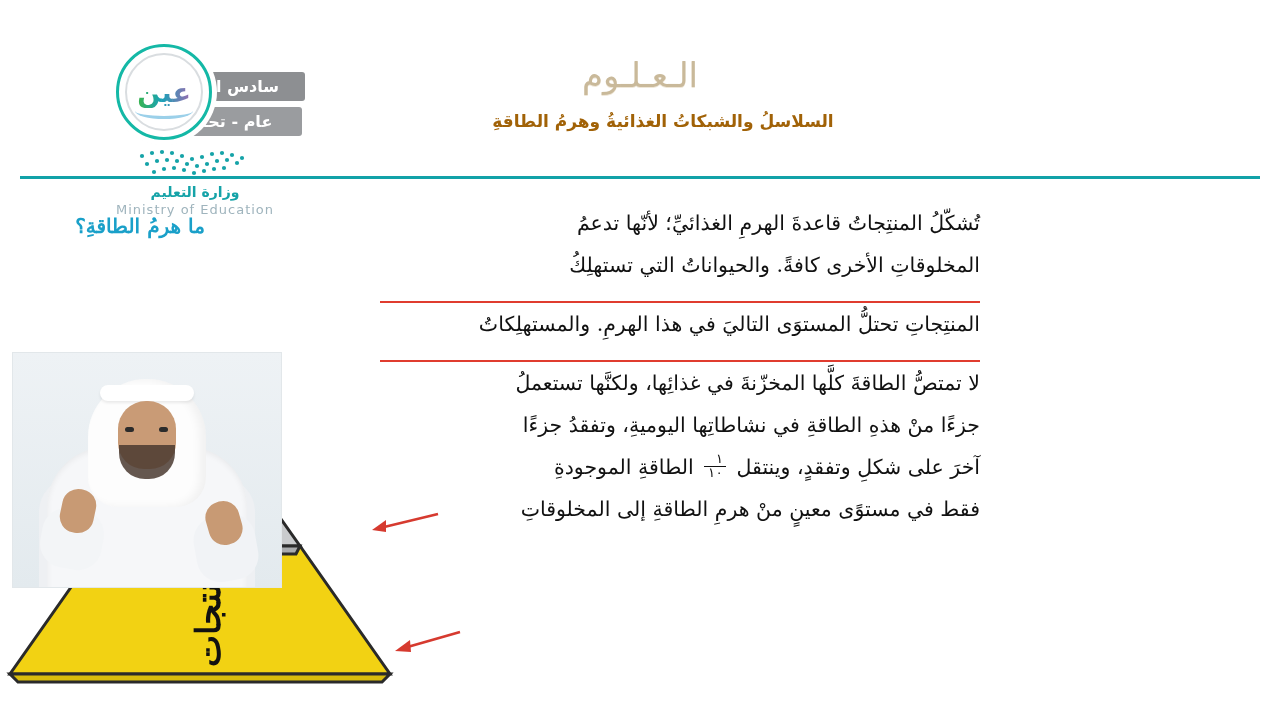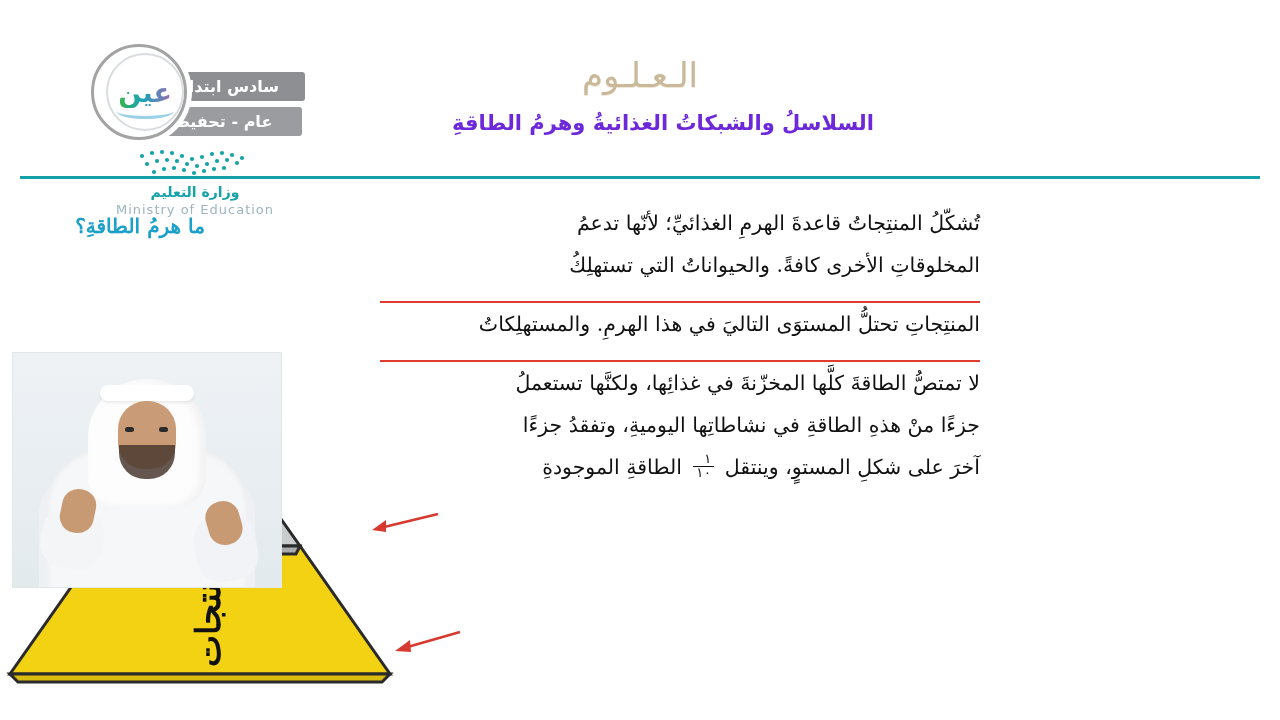--- a/index.html
+++ b/index.html
@@ -43,50 +43,50 @@
   }
   .main-title {
     font-size: 34px;
     font-weight: normal;
     color: #c9b99a;
     letter-spacing: 4px;
     text-shadow: 0 1px 0 #efe7d8;
   }
   .sub-title {
     margin-top: 16px;
-    font-size: 21px;
+    font-size: 17px;
     font-weight: bold;
-    color: #6d28d9;
+    color: #a16207;
     padding-left: 46px;
   }
 
   
   .ministry {
     position: absolute; top: 148px; right: 1005px;
     width: 160px; text-align: center;
   }
   .dots {
     display: block; margin: 0 auto 6px auto;
   }
   .ministry-name {
     font-size: 14px; color: #15a3a8; font-weight: bold; letter-spacing: 1px;
   }
   .ministry-sub {
     font-size: 13px; color: #9fb4bd; letter-spacing: 1px; margin-top: 2px;
   }
 
   
   .ain-logo {
-    position: absolute; top: 44px; left: 91px;
+    position: absolute; top: 44px; left: 116px;
     width: 96px; height: 96px;
     border-radius: 50%;
     background: #ffffff;
-    border: 3px solid #a3a3a3;
+    border: 3px solid #14b8a6;
     box-shadow: 0 0 0 5px #ffffff, 0 1px 4px rgba(0,0,0,.18);
-    display: flex; align-items: center; justify-content: flex-start;
+    display: flex; align-items: center; justify-content: center;
   }
   .ain-inner {
     width: 78px; height: 78px; border-radius: 50%;
     background: #ffffff;
     border: 2px solid #d9dde0;
     display: flex; align-items: center; justify-content: center;
     position: relative;
     overflow: hidden;
   }
   .ain-text {
@@ -302,27 +302,28 @@
 
   <div class="content">
 
     <div class="paragraph">
       <div>تُشكّلُ المنتِجاتُ قاعدةَ الهرمِ الغذائيِّ؛ لأنّها تدعمُ</div>
       <div class="ul-red">المخلوقاتِ الأخرى كافةً. والحيواناتُ التي تستهلِكُ</div>
       <div class="ul-red">المنتِجاتِ تحتلُّ المستوَى التاليَ في هذا الهرمِ. والمستهلِكاتُ</div>
       <div>لا تمتصُّ الطاقةَ كلَّها المخزّنةَ في غذائِها، ولكنَّها تستعملُ</div>
       <div>جزءًا منْ هذهِ الطاقةِ في نشاطاتِها اليوميةِ، وتفقدُ جزءًا</div>
       <div class="nowrap">
-        <span>آخرَ على شكلِ المستوٍ، وينتقل</span>
+        <span>آخرَ على شكلِ وتفقدٍ، وينتقل</span>
         <span class="frac">
           <span class="num">١</span>
           <span class="den">١٠</span>
         </span>
         <span>الطاقةِ الموجودةِ</span>
       </div>
+      <div>فقط في مستوًى معينٍ منْ هرمِ الطاقةِ إلى المخلوقاتِ</div>
     </div>
 
     <div class="pyramid-area">
       <svg width="400" height="334" viewBox="0 0 400 334">
 
         <polygon points="10,288 390,288 300,160 100,160" fill="#f2d213" stroke="#2a2a2a" stroke-width="3"></polygon>
         <polygon points="10,288 390,288 382,296 18,296" fill="#d9bc0c" stroke="#2a2a2a" stroke-width="3"></polygon>
 
         <polygon points="100,160 300,160 252,92 148,92" fill="#c9cbcd" stroke="#2a2a2a" stroke-width="3"></polygon>
         <polygon points="100,160 300,160 296,168 104,168" fill="#a9abad" stroke="#2a2a2a" stroke-width="3"></polygon>

